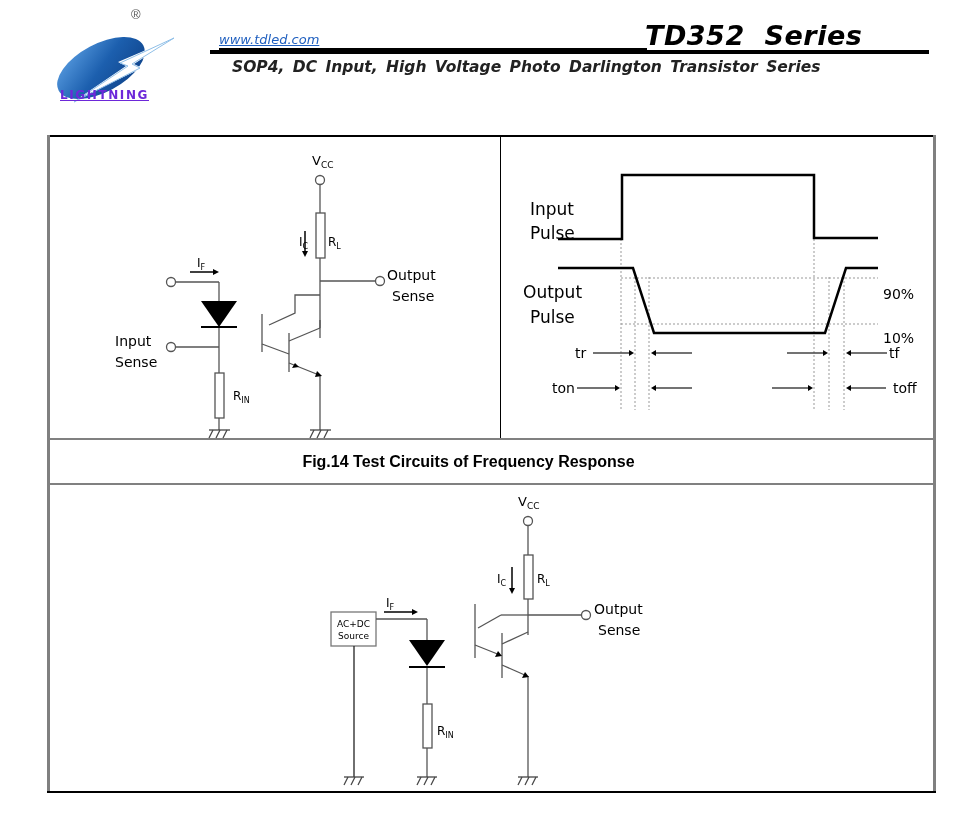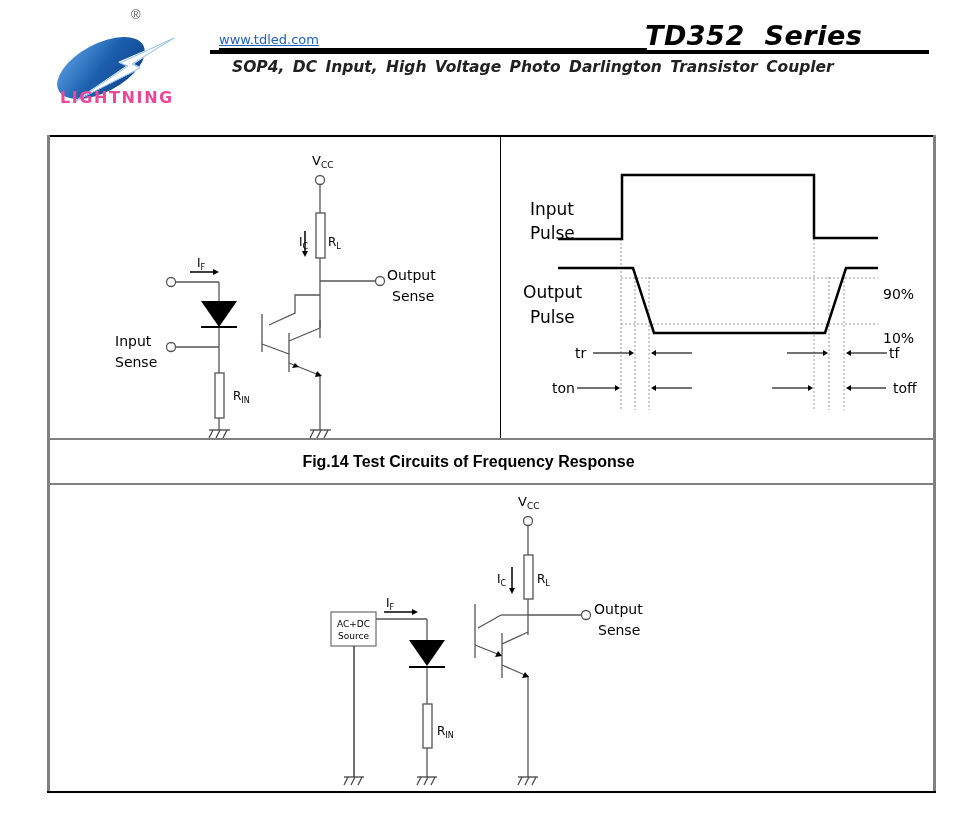--- a/index.html
+++ b/index.html
@@ -1,24 +1,24 @@
 <!DOCTYPE html>
 <html><head>
 <meta charset="utf-8">
 <style>
   html, body { margin: 0; padding: 0; background: #ffffff; }
   body { width: 979px; height: 817px; position: relative; overflow: hidden;
          font-family: "Liberation Sans", sans-serif; color: #000; }
   .abs { position: absolute; }
   #logo { left: 46px; top: 10px; width: 150px; height: 95px; }
   #logo-text { left: 60px; top: 88px; font-family: "DejaVu Sans", sans-serif; font-weight: bold;
-               font-size: 16px; letter-spacing: 1.6px; color: #ec4899; }
+               font-size: 12px; letter-spacing: 1.6px; color: #6d28d9; text-decoration: underline; }
   #reg { left: 131px; top: 7px; font-size: 13px; color: #555; }
   #site { left: 219px; top: 32px; font-size: 13px; color: #1f5fbf; text-decoration: underline;
-          font-family: "DejaVu Sans", sans-serif; }
+          font-family: "DejaVu Sans", sans-serif; font-style: italic; }
   #series { left: 645px; top: 20px; font-size: 27px; font-weight: bold; font-style: italic;
             font-family: "DejaVu Sans", sans-serif; letter-spacing: 0.5px; word-spacing: 10px; text-align: center; }
   #rule1 { left: 219px; top: 48px; width: 428px; height: 2px; background: #000; }
   #rule2 { left: 210px; top: 50px; width: 719px; height: 4px; background: #000; }
   #subtitle { left: 232px; top: 58px; font-size: 15.5px; font-weight: bold; font-style: italic;
               font-family: "DejaVu Sans", sans-serif; color: #222; word-spacing: 3px; }
 
   #table { left: 47px; top: 135px; width: 889px; height: 658px; }
   .b { position: absolute; background: #000; }
   .grey { position: absolute; background: #808080; }
@@ -42,21 +42,21 @@
   <polygon points="128,28 72,52 80,56 30,90 96,58 88,54" fill="#ffffff"></polygon>
   <polygon points="128,28 74,53 82,56 28,92 94,58 86,54" fill="none" stroke="#8fbfe8" stroke-width="1"></polygon>
 </svg>
 <div id="reg" class="abs">®</div>
 <div id="logo-text" class="abs">LIGHTNING</div>
 
 <div id="site" class="abs">www.tdled.com</div>
 <div id="series" class="abs">TD352  Series</div>
 <div id="rule1" class="abs"></div>
 <div id="rule2" class="abs"></div>
-<div id="subtitle" class="abs">SOP4, DC Input, High Voltage Photo Darlington Transistor Coupler</div>
+<div id="subtitle" class="abs">SOP4, DC Input, High Voltage Photo Darlington Transistor Series</div>
 
 <div id="table" class="abs">
   <div class="b" style="left:0;top:0;width:889px;height:2px;"></div>
   <div class="grey" style="left:0;top:0;width:3px;height:658px;"></div>
   <div class="grey" style="left:886px;top:0;width:3px;height:658px;"></div>
   <div class="b" style="left:0;top:656px;width:889px;height:2px;"></div>
   <div class="b" style="left:453px;top:0;width:1px;height:304px;"></div>
   <div class="grey" style="left:0;top:303px;width:889px;height:2px;"></div>
   <div class="grey" style="left:0;top:348px;width:889px;height:2px;"></div>
 </div>

